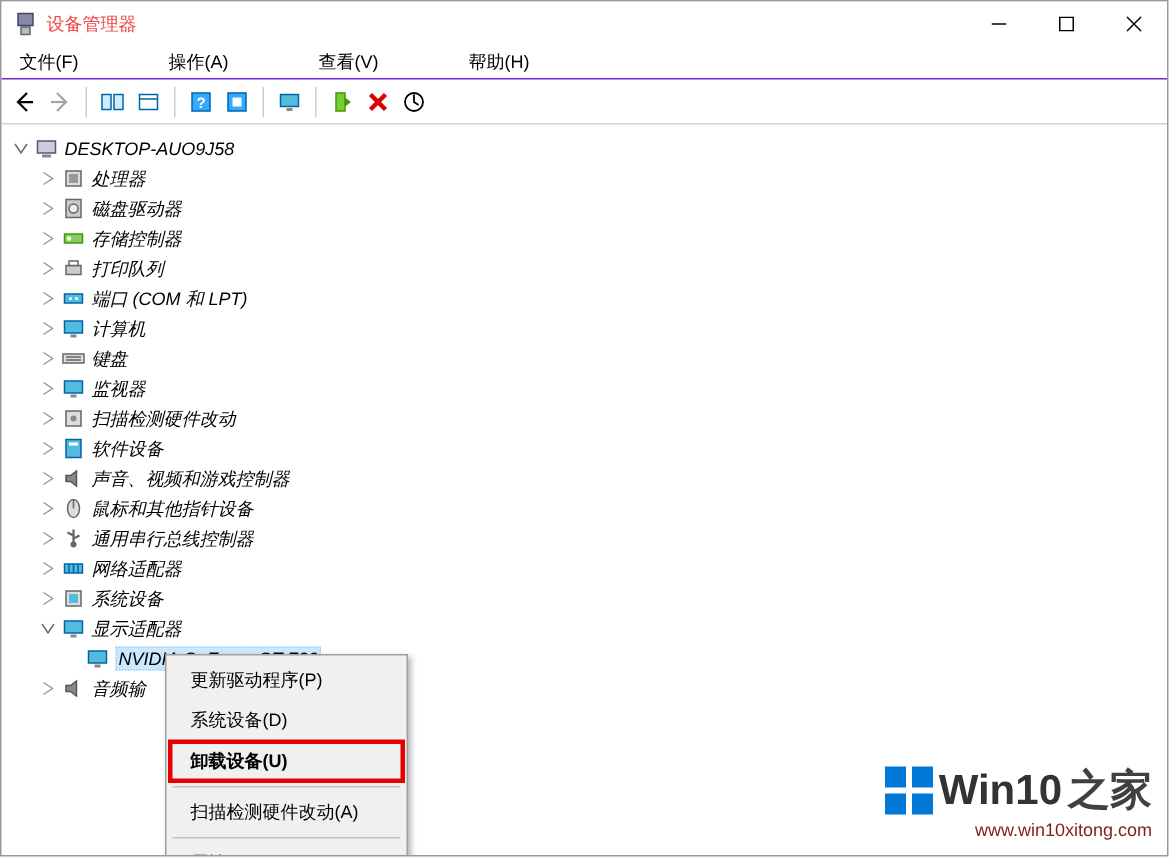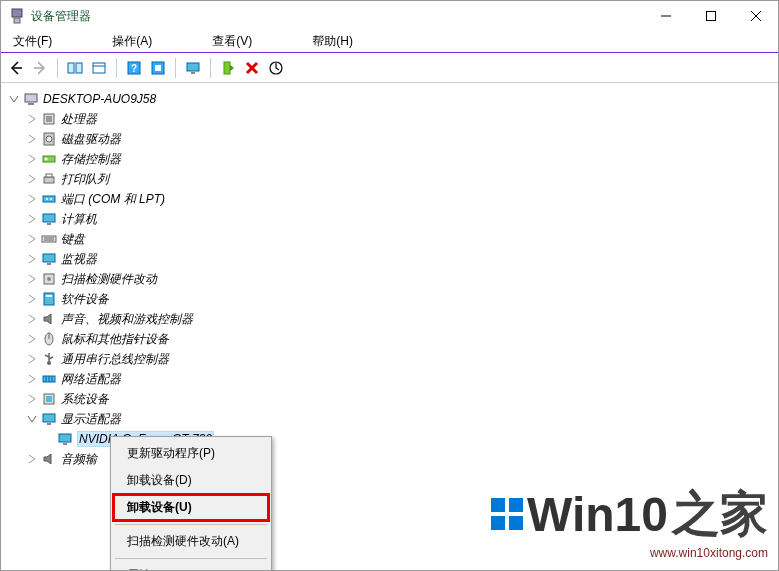--- a/index.html
+++ b/index.html
@@ -17,21 +17,21 @@
   
   .titlebar {
     height: 30px;
     display: flex;
     align-items: center;
     padding-left: 8px;
     background: #fff;
     border-bottom: 0;
   }
   .titlebar .app-icon { width: 16px; height: 16px; margin-right: 6px; }
-  .titlebar .title { flex: 1; color: #14532d; }
+  .titlebar .title { flex: 1; color: #ef4444; }
   .titlebar .win-controls { display: flex; }
   .titlebar .win-btn {
     width: 45px; height: 30px;
     display: flex; align-items: center; justify-content: center;
     color: #000;
   }
 
   
   .menubar {
     height: 22px;
@@ -121,21 +121,21 @@
   }
 
   
   .watermark {
     position: absolute;
     right: 10px;
     bottom: 10px;
     text-align: right;
   }
   .watermark .brand {
-    font-size: 48px;
+    font-size: 28px;
     font-weight: bold;
     color: #333;
     display: flex;
     align-items: center;
     justify-content: flex-end;
     gap: 4px;
   }
   .watermark .brand .zhijia { color: #404040; }
   .watermark .url { color: #7f1d1d; font-size: 12px; }
   .win-logo {
@@ -537,21 +537,21 @@
         <svg width="16" height="16">
           <path d="M3 6 L6 6 L10 3 L10 13 L6 10 L3 10 Z" fill="#888" stroke="#555"></path>
         </svg>
       </span>
     <span class="tree-label">音频输</span>
   </div>
 </div>
 
 <div class="context-menu">
   <div class="cm-item">更新驱动程序(P)</div>
-  <div class="cm-item">卸载设备(D)</div>
+  <div class="cm-item">系统设备(D)</div>
   <div class="cm-item highlight">卸载设备(U)</div>
   <div class="cm-sep"></div>
   <div class="cm-item">扫描检测硬件改动(A)</div>
   <div class="cm-sep"></div>
   <div class="cm-item">属性(R)</div>
 </div>
 
 <div class="watermark">
   <div class="brand">
     <span class="win-logo">

